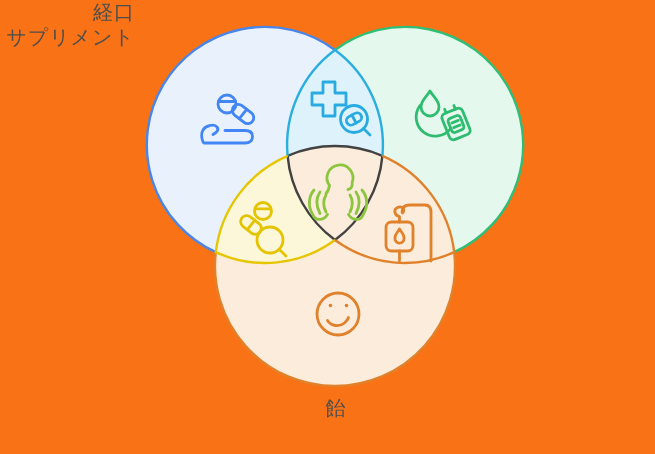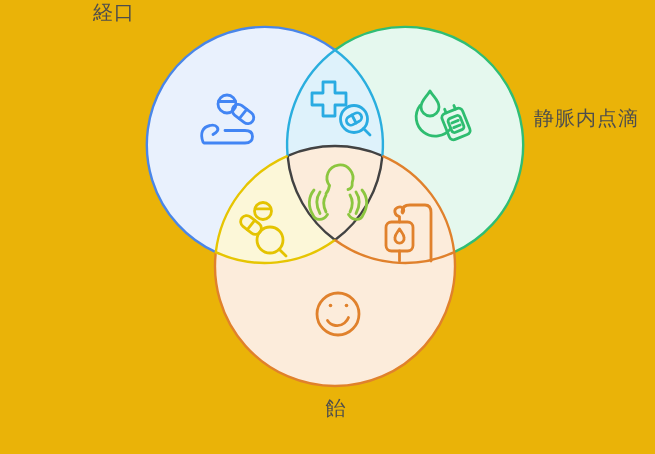--- a/index.html
+++ b/index.html
@@ -1,20 +1,20 @@
 <!DOCTYPE html>
 <html lang="ja"><head>
 <meta charset="utf-8">
 <style>
   html,body { margin:0; padding:0; background:#ffffff; }
   .stage {
     position: relative;
     width: 655px;
     height: 454px;
-    background: #eab308;
+    background: #f97316;
     font-family: "DejaVu Sans", "Liberation Sans", sans-serif;
     overflow: hidden;
   }
   .stage svg { position:absolute; left:0; top:0; }
   .venn-stroke { fill:none; stroke-width:2.4; }
   .icon { fill:none; stroke-width:2.8; stroke-linecap:round; stroke-linejoin:round; }
   .label {
     position:absolute;
     color:#4d4d4d;
     font-size:20px;
@@ -116,21 +116,21 @@
     <g class="icon" stroke-width="2.5" stroke="#e0812c">
       <circle cx="338" cy="314" r="21"></circle>
       <circle cx="330.5" cy="305.5" r="1.8" stroke="none" fill="#e0812c"></circle>
       <circle cx="346.5" cy="305.5" r="1.8" stroke="none" fill="#e0812c"></circle>
       <path d="M 327.5,320.5 C 331,326 339,327.5 344.5,323 C 346.5,321.3 348,319 348.5,317.5"></path>
     </g>
   </svg>
 
   <div class="label label-oral">
     <div>経口</div>
+    <div>サプリメント</div>
   </div>
 
-  <div class="label label-iv">静脈内点滴</div>
 
   <div class="label label-candy">
     <div>飴</div>
   </div>
 
 </div>
 
 </body></html>

